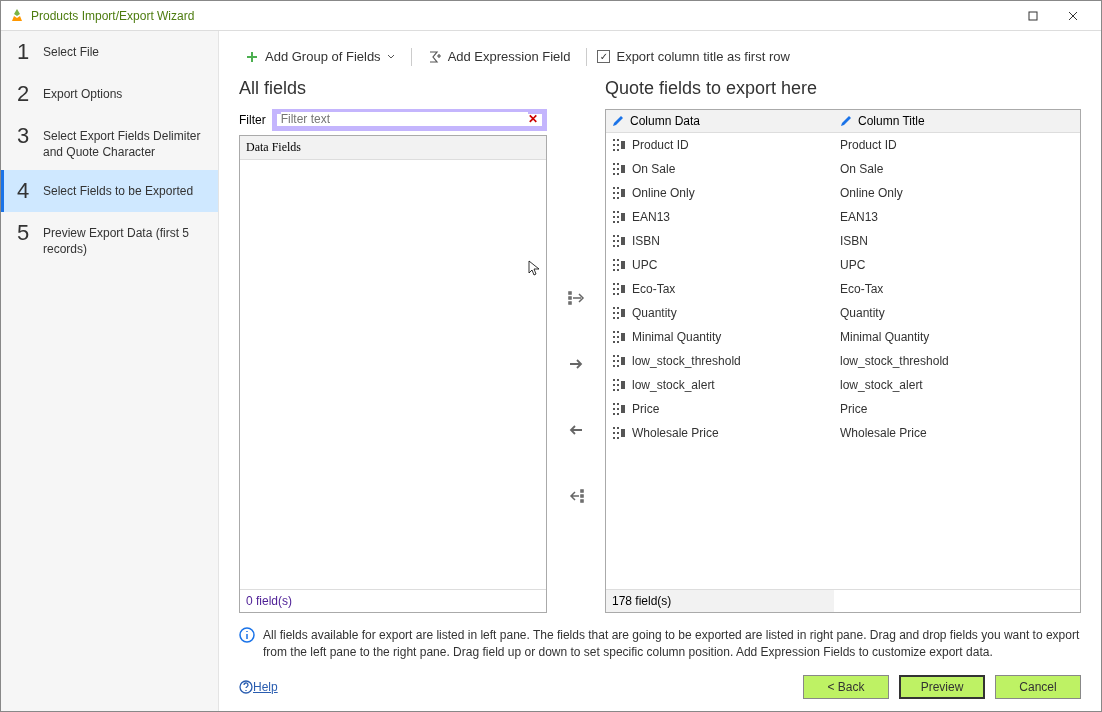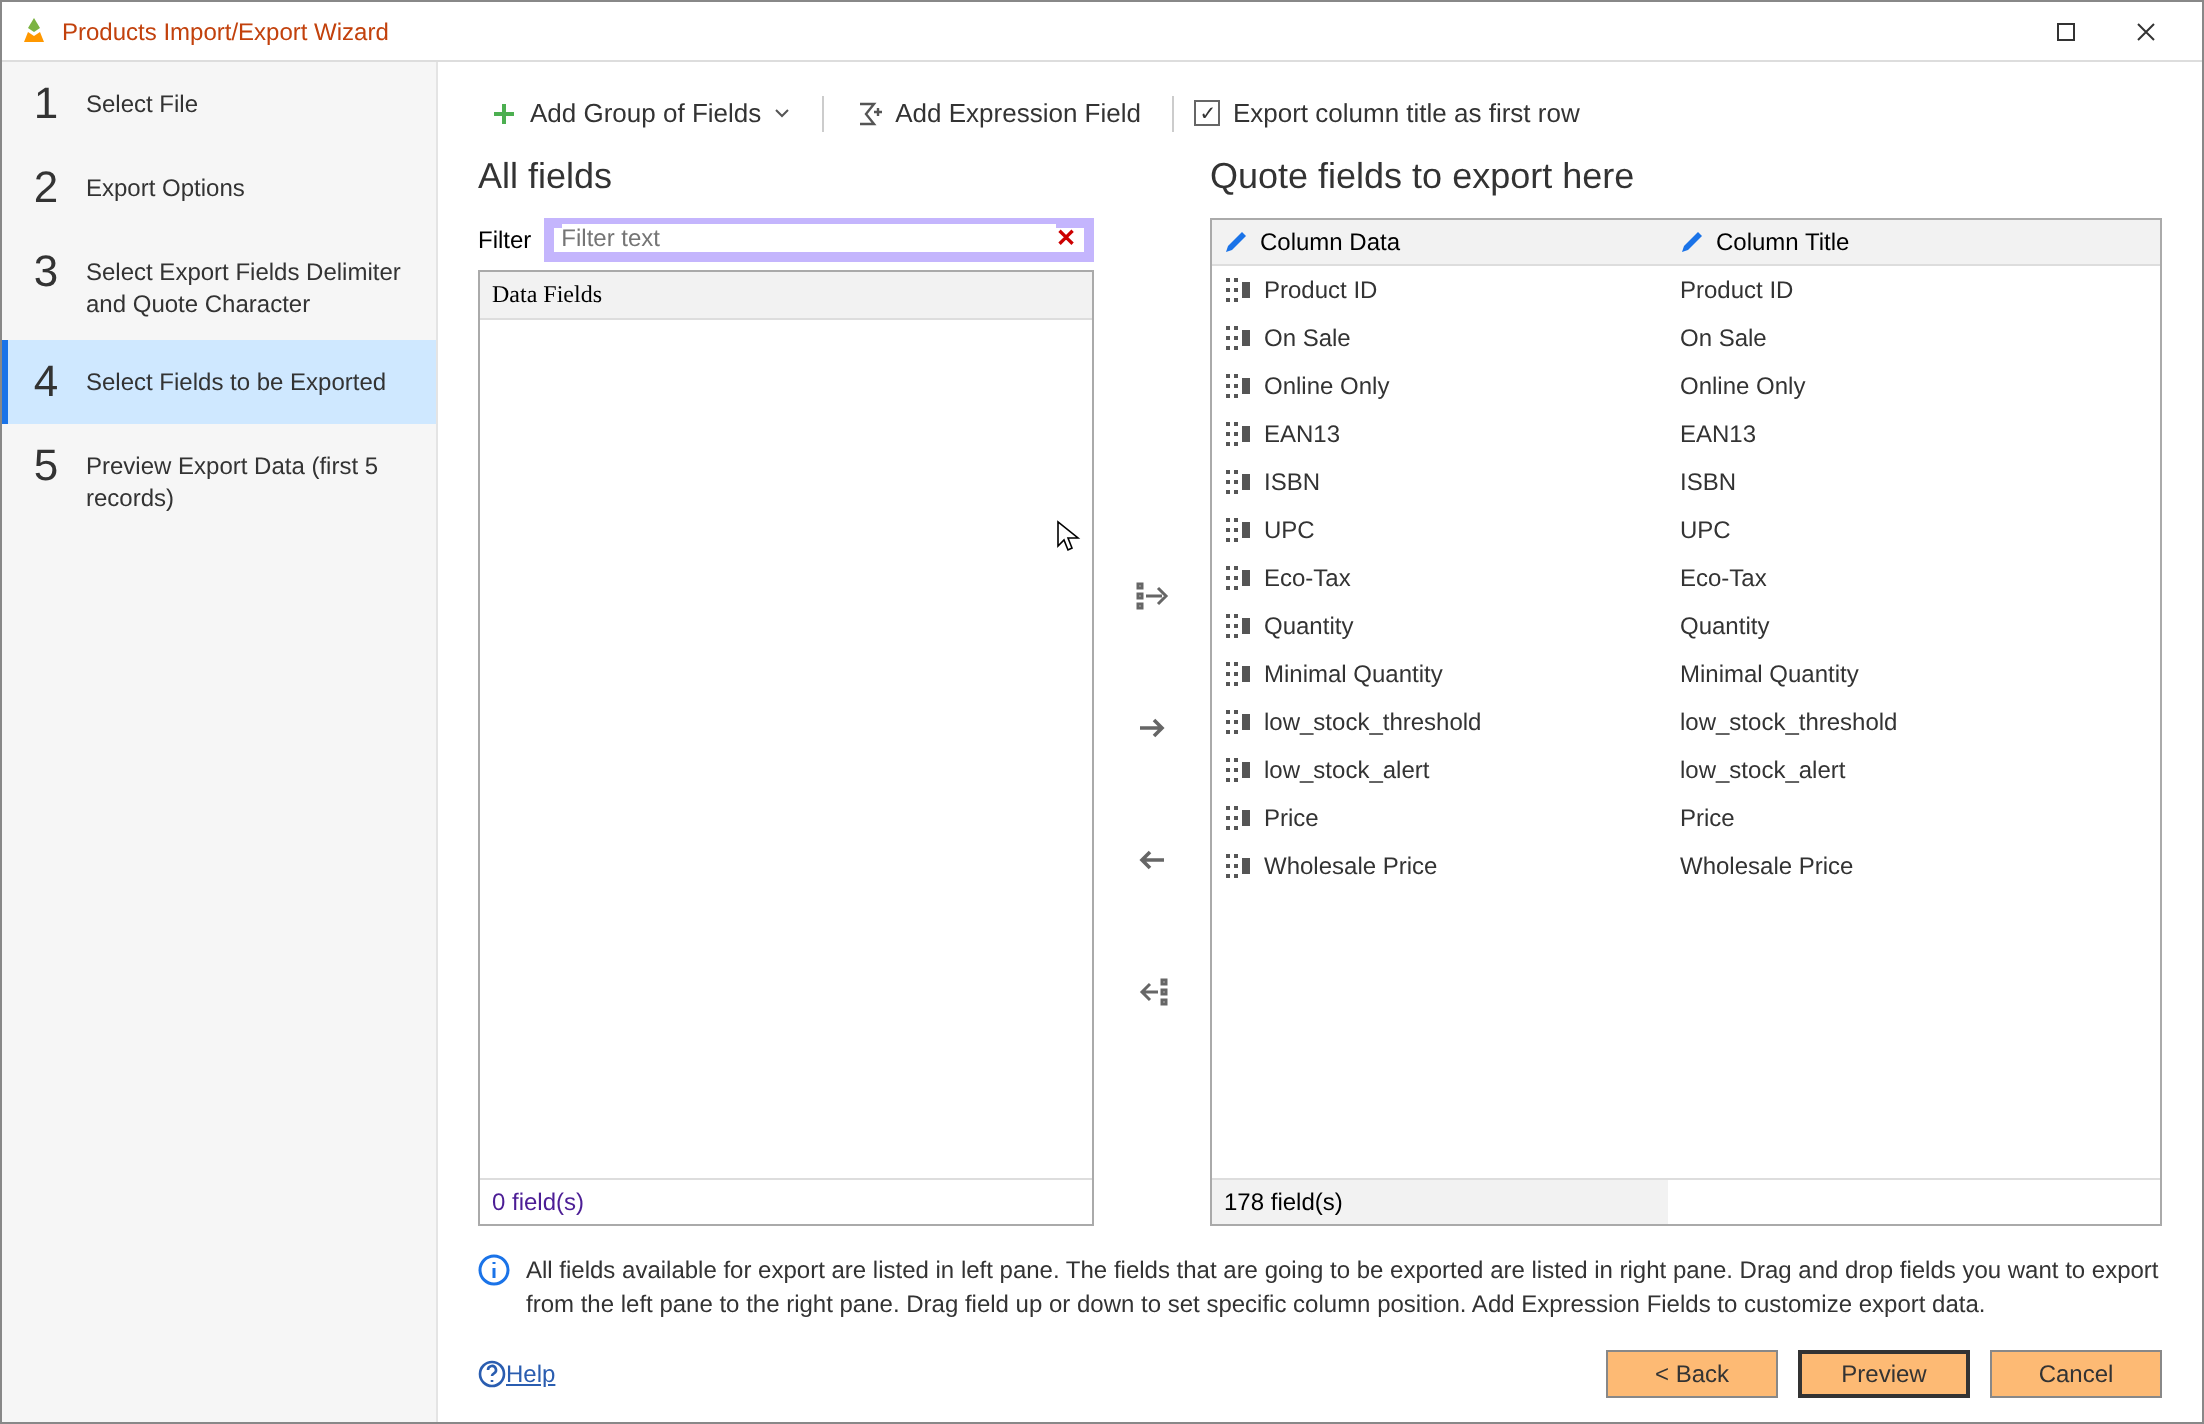--- a/index.html
+++ b/index.html
@@ -1,20 +1,20 @@
 <!DOCTYPE html>
 <html><head>
 <meta charset="utf-8">
 <style>
 * { box-sizing: border-box; margin: 0; padding: 0; font-family: "Segoe UI", Tahoma, sans-serif; }
 html, body { width: 1102px; height: 712px; background: #fff; overflow: hidden; }
 .window { width: 1102px; height: 712px; border: 1px solid #888; display: flex; flex-direction: column; }
 .titlebar { height: 30px; display: flex; align-items: center; padding: 0 8px; border-bottom: 1px solid #ddd; }
 .titlebar .app-icon { width: 16px; height: 16px; margin-right: 6px; }
-.titlebar .title { font-size: 12px; color: #c2410c; flex: 1; }
+.titlebar .title { font-size: 12px; color: #4d7c0f; flex: 1; }
 .titlebar .win-btns { display: flex; gap: 0; }
 .titlebar .win-btn { width: 40px; height: 28px; display: flex; align-items: center; justify-content: center; }
 .titlebar .win-btn svg { width: 10px; height: 10px; }
 .body { flex: 1; display: flex; overflow: hidden; }
 .sidebar { width: 218px; background: #f6f6f6; border-right: 1px solid #e4e4e4; display: flex; flex-direction: column; }
 .step { display: flex; align-items: flex-start; padding: 10px 14px; gap: 12px; font-size: 12px; color: #333; cursor: pointer; }
 .step .num { font-size: 22px; font-weight: 300; width: 16px; text-align: center; color: #333; line-height: 1; }
 .step .label { flex: 1; padding-top: 4px; line-height: 1.3; }
 .step.active { background: #cfe8ff; border-left: 3px solid #1a73e8; padding-left: 11px; }
 .main { flex: 1; display: flex; flex-direction: column; padding: 16px 20px 12px 20px; }
@@ -47,21 +47,21 @@
 .right-row .col1 { width: 228px; display: flex; align-items: center; gap: 6px; }
 .right-footer { display: flex; border-top: 1px solid #ddd; }
 .right-footer .col1 { width: 228px; background: #f2f2f2; font-size: 12px; padding: 4px 6px; }
 .drag-icon { width: 14px; height: 14px; flex-shrink: 0; }
 .pen-icon { width: 12px; height: 12px; flex-shrink: 0; }
 .info-row { display: flex; gap: 8px; font-size: 12px; color: #333; margin-top: 14px; line-height: 1.4; }
 .info-icon { flex-shrink: 0; width: 16px; height: 16px; }
 .bottom-bar { display: flex; align-items: center; justify-content: space-between; padding: 6px 0 0 0; margin-top: 8px; }
 .help-link { display: flex; align-items: center; gap: 0; font-size: 12px; color: #2a5db0; text-decoration: underline; cursor: pointer; }
 .btn-row { display: flex; gap: 10px; }
-.btn { min-width: 86px; height: 24px; border: 1px solid #888; background: #fdba74; font-size: 12px; color: #333; display: flex; align-items: center; justify-content: center; cursor: pointer; }
+.btn { min-width: 86px; height: 24px; border: 1px solid #888; background: #bef264; font-size: 12px; color: #333; display: flex; align-items: center; justify-content: center; cursor: pointer; }
 .btn.default { border: 1px solid #333; box-shadow: inset 0 0 0 1px #333; }
 .cursor-overlay { position: absolute; left: 528px; top: 260px; pointer-events: none; }
 </style>
 </head>
 <body>
 
 <div class="window">
   <div class="titlebar">
     <svg class="app-icon" viewBox="0 0 16 16">
         <path d="M8 1l3 5-3 2-3-2z" fill="#7cb342"></path>

